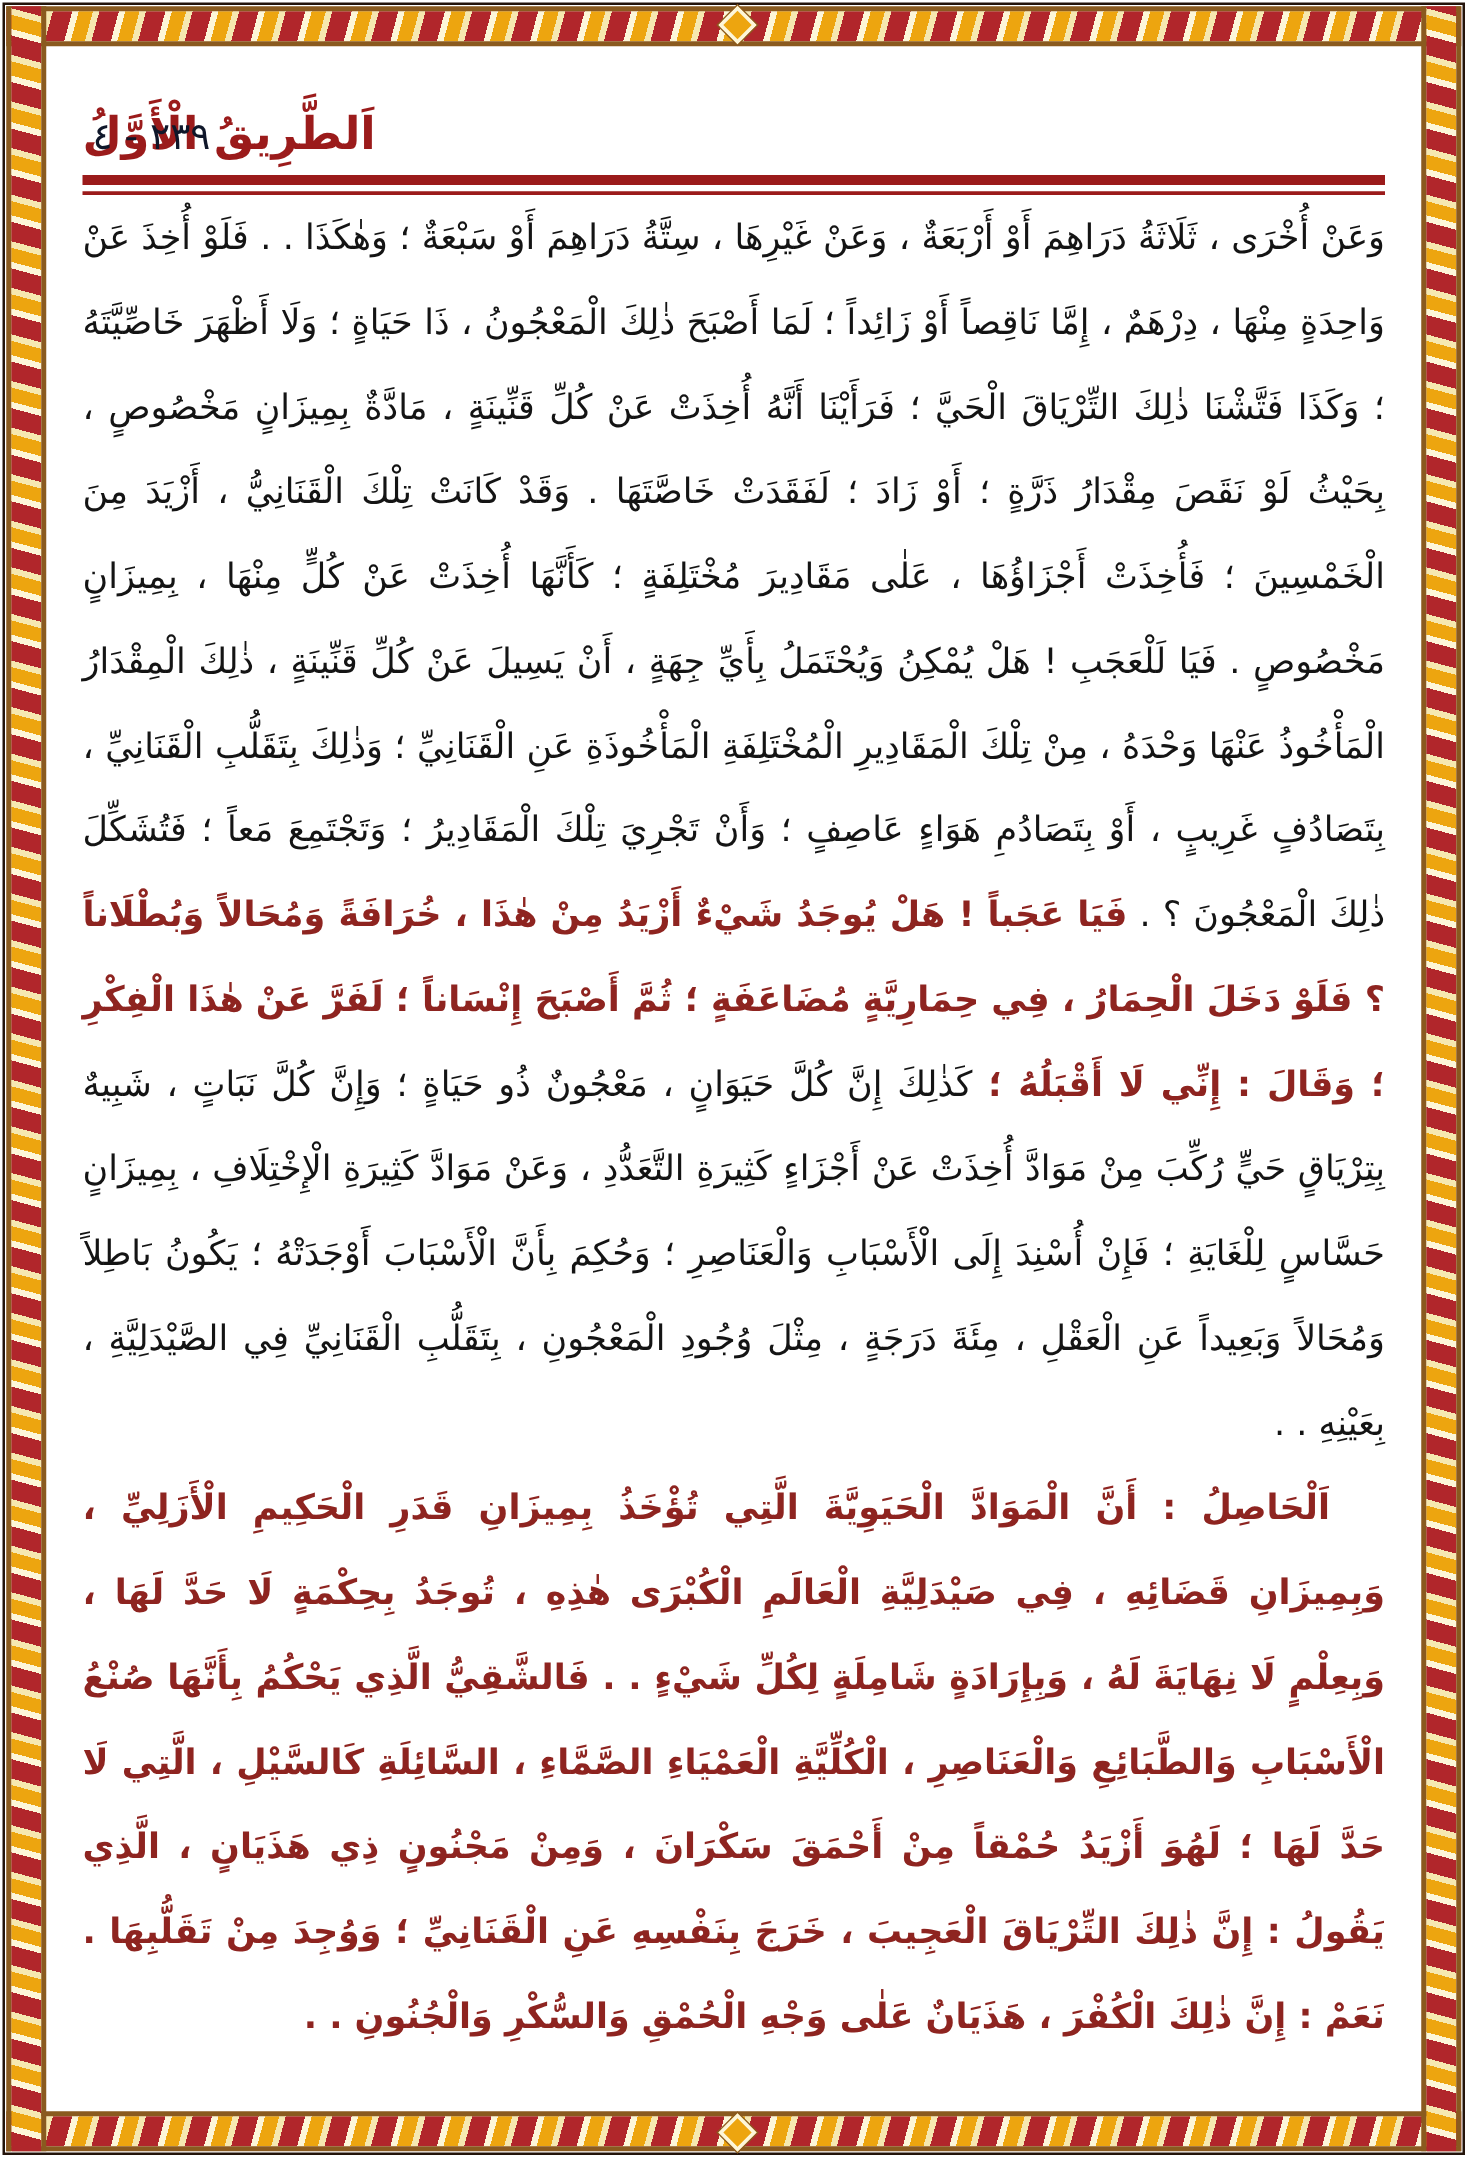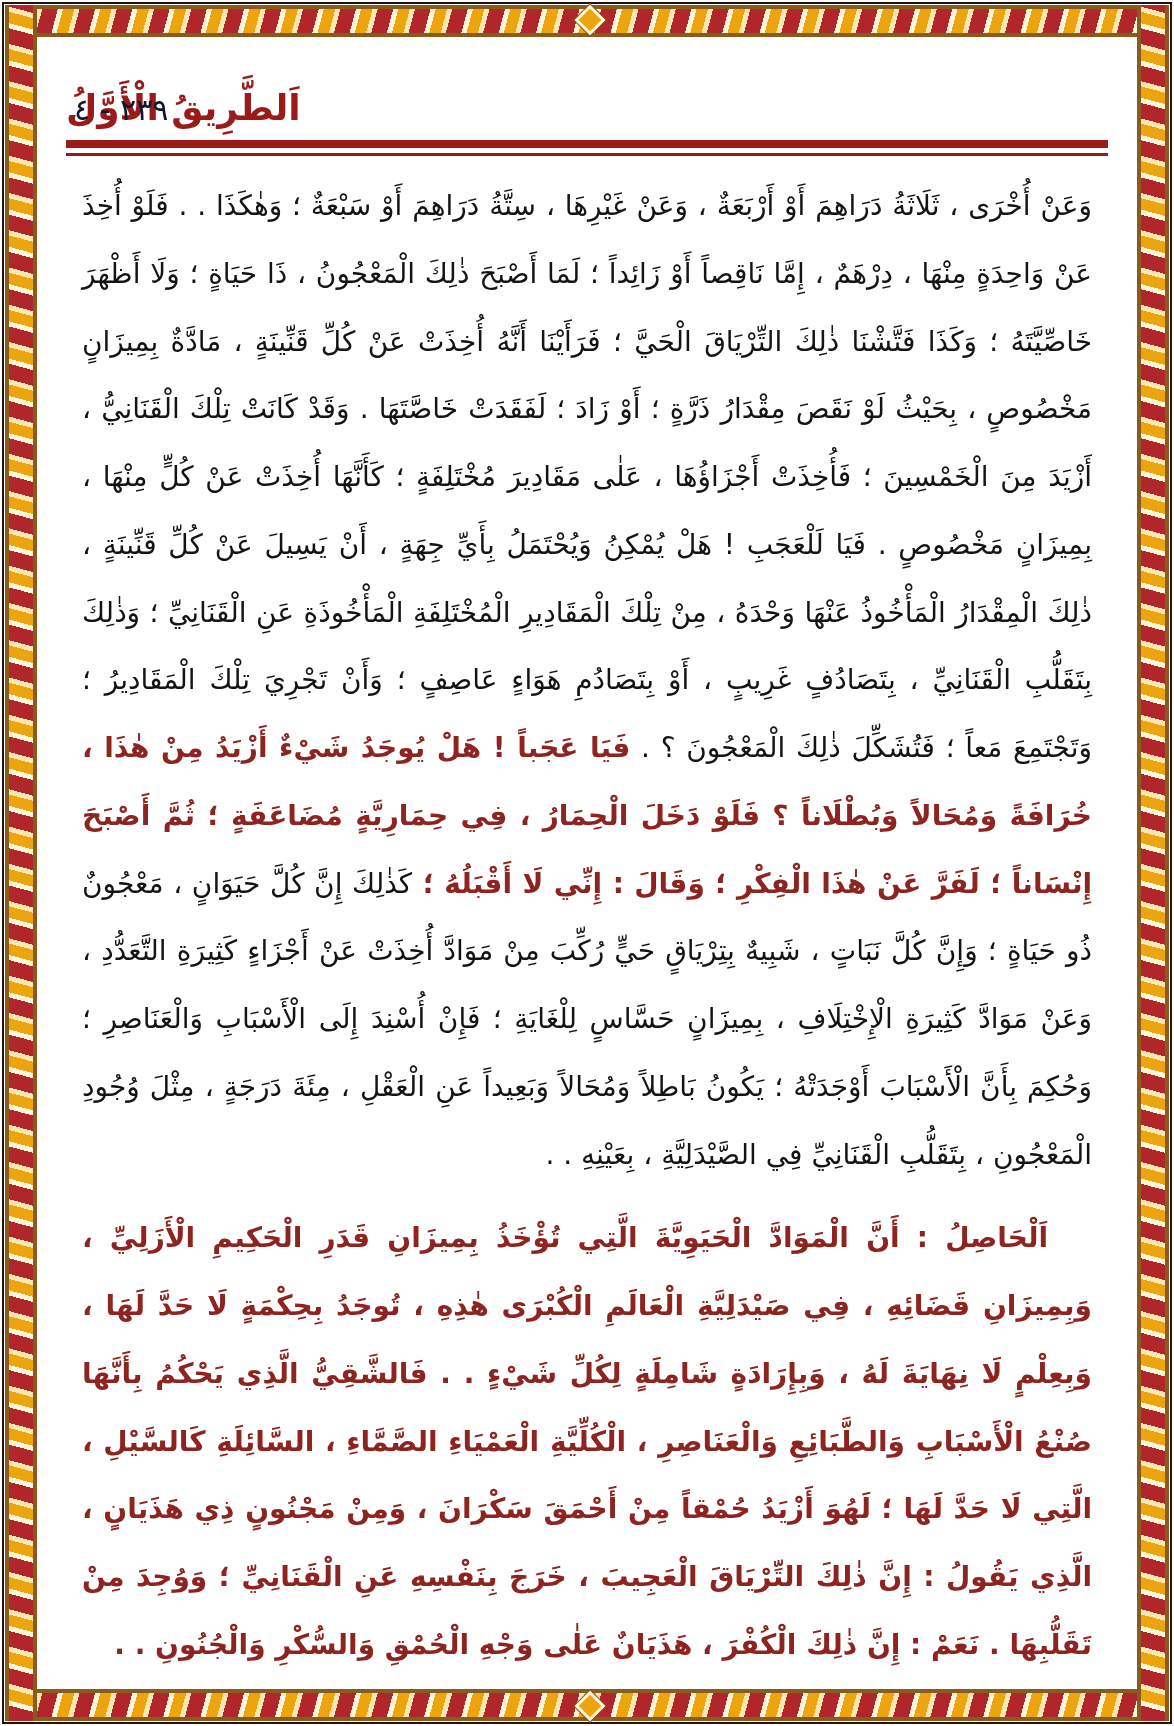--- a/index.html
+++ b/index.html
@@ -67,21 +67,21 @@
   .rule-thick { height: 8px; background: #9b1b1b; }
   .rule-thin  { height: 3px; background: #9b1b1b; margin-top: 5px; }
 
   .body-text {
     direction: rtl;
     text-align: justify;
     font-size: 28px;
     line-height: 2.42;
     color: #141414;
   }
-  .body-text p { margin: 16px; }
+  .body-text p { margin: 0; }
   .para-1 { margin-top: 20px; }
   .para-2 { margin-top: 26px; text-indent: 44px; }
   .seg-black { color: #141414; }
   .seg-red { color: #8e2420; font-weight: bold; }
   .para-2 .seg-red { color: #8e2420; }
 </style>
 </head>
 <body>
 
 <div class="page">

